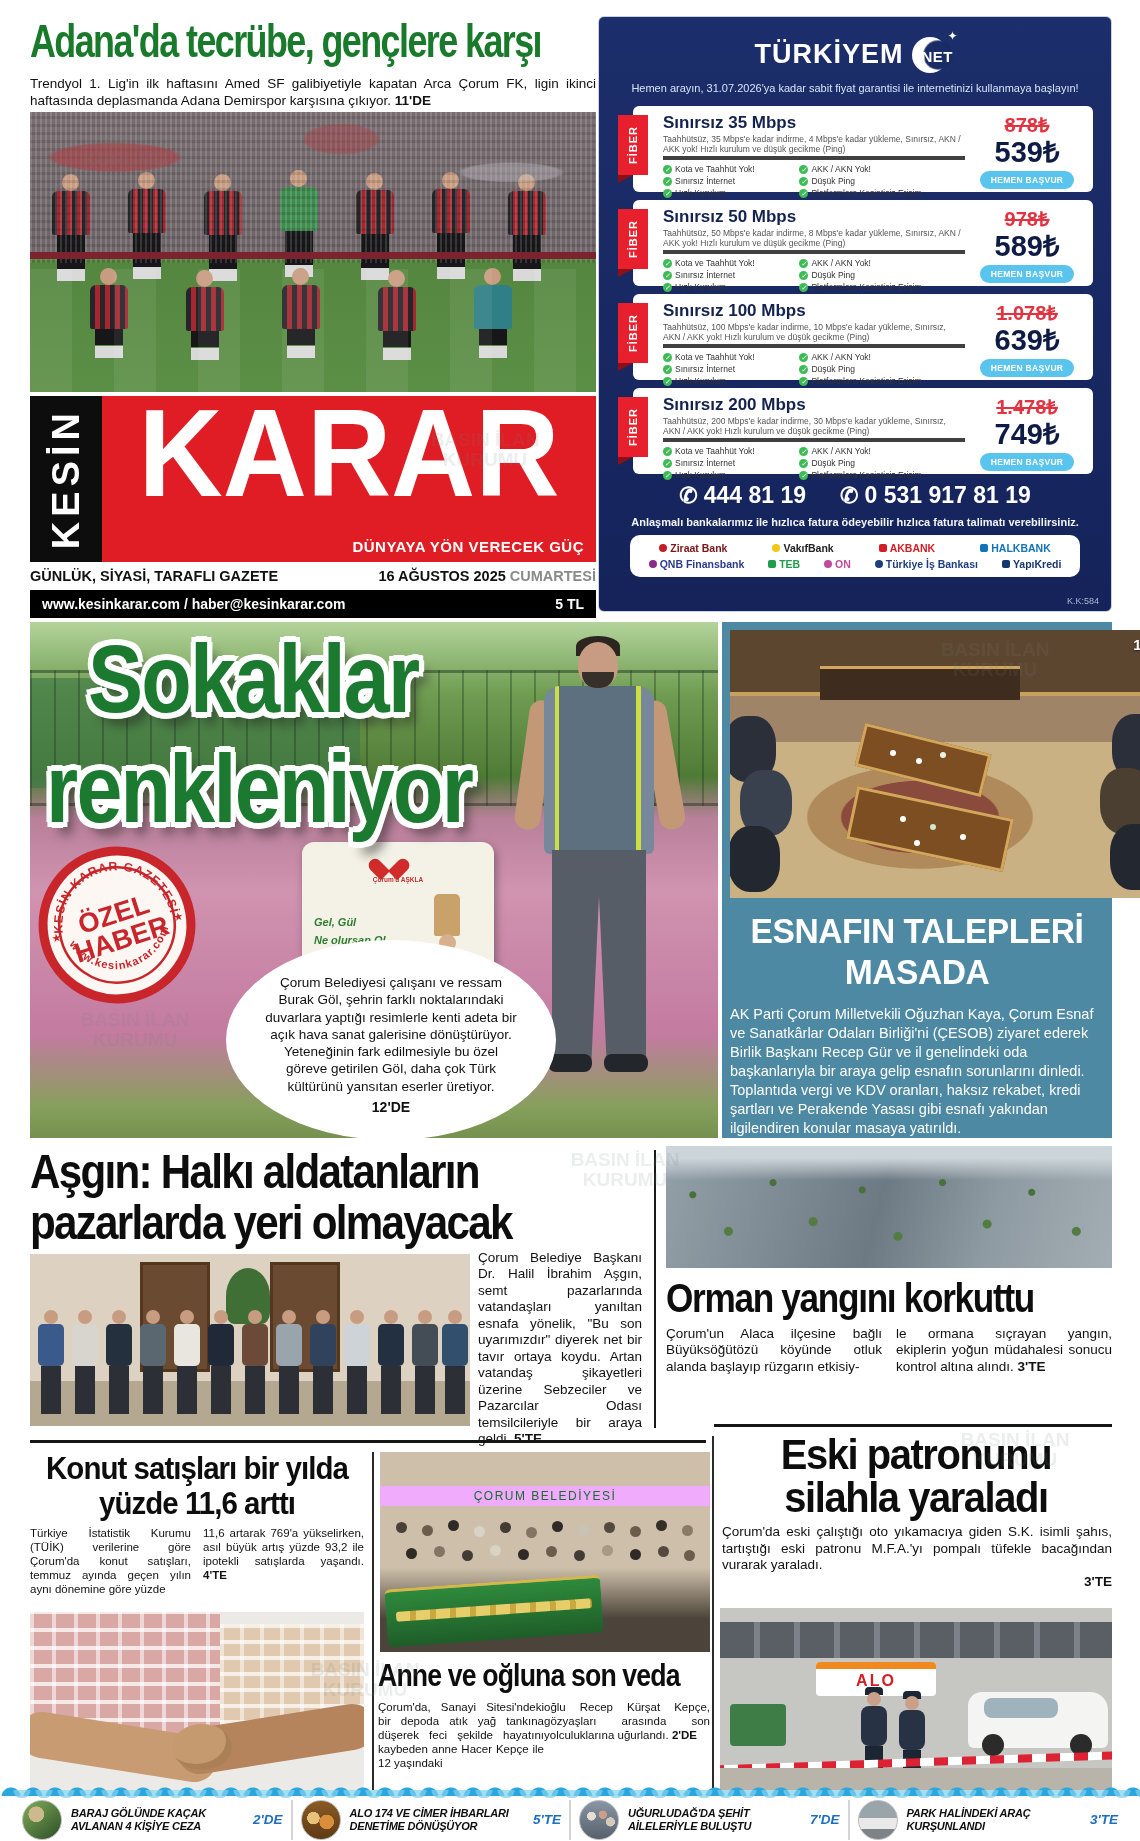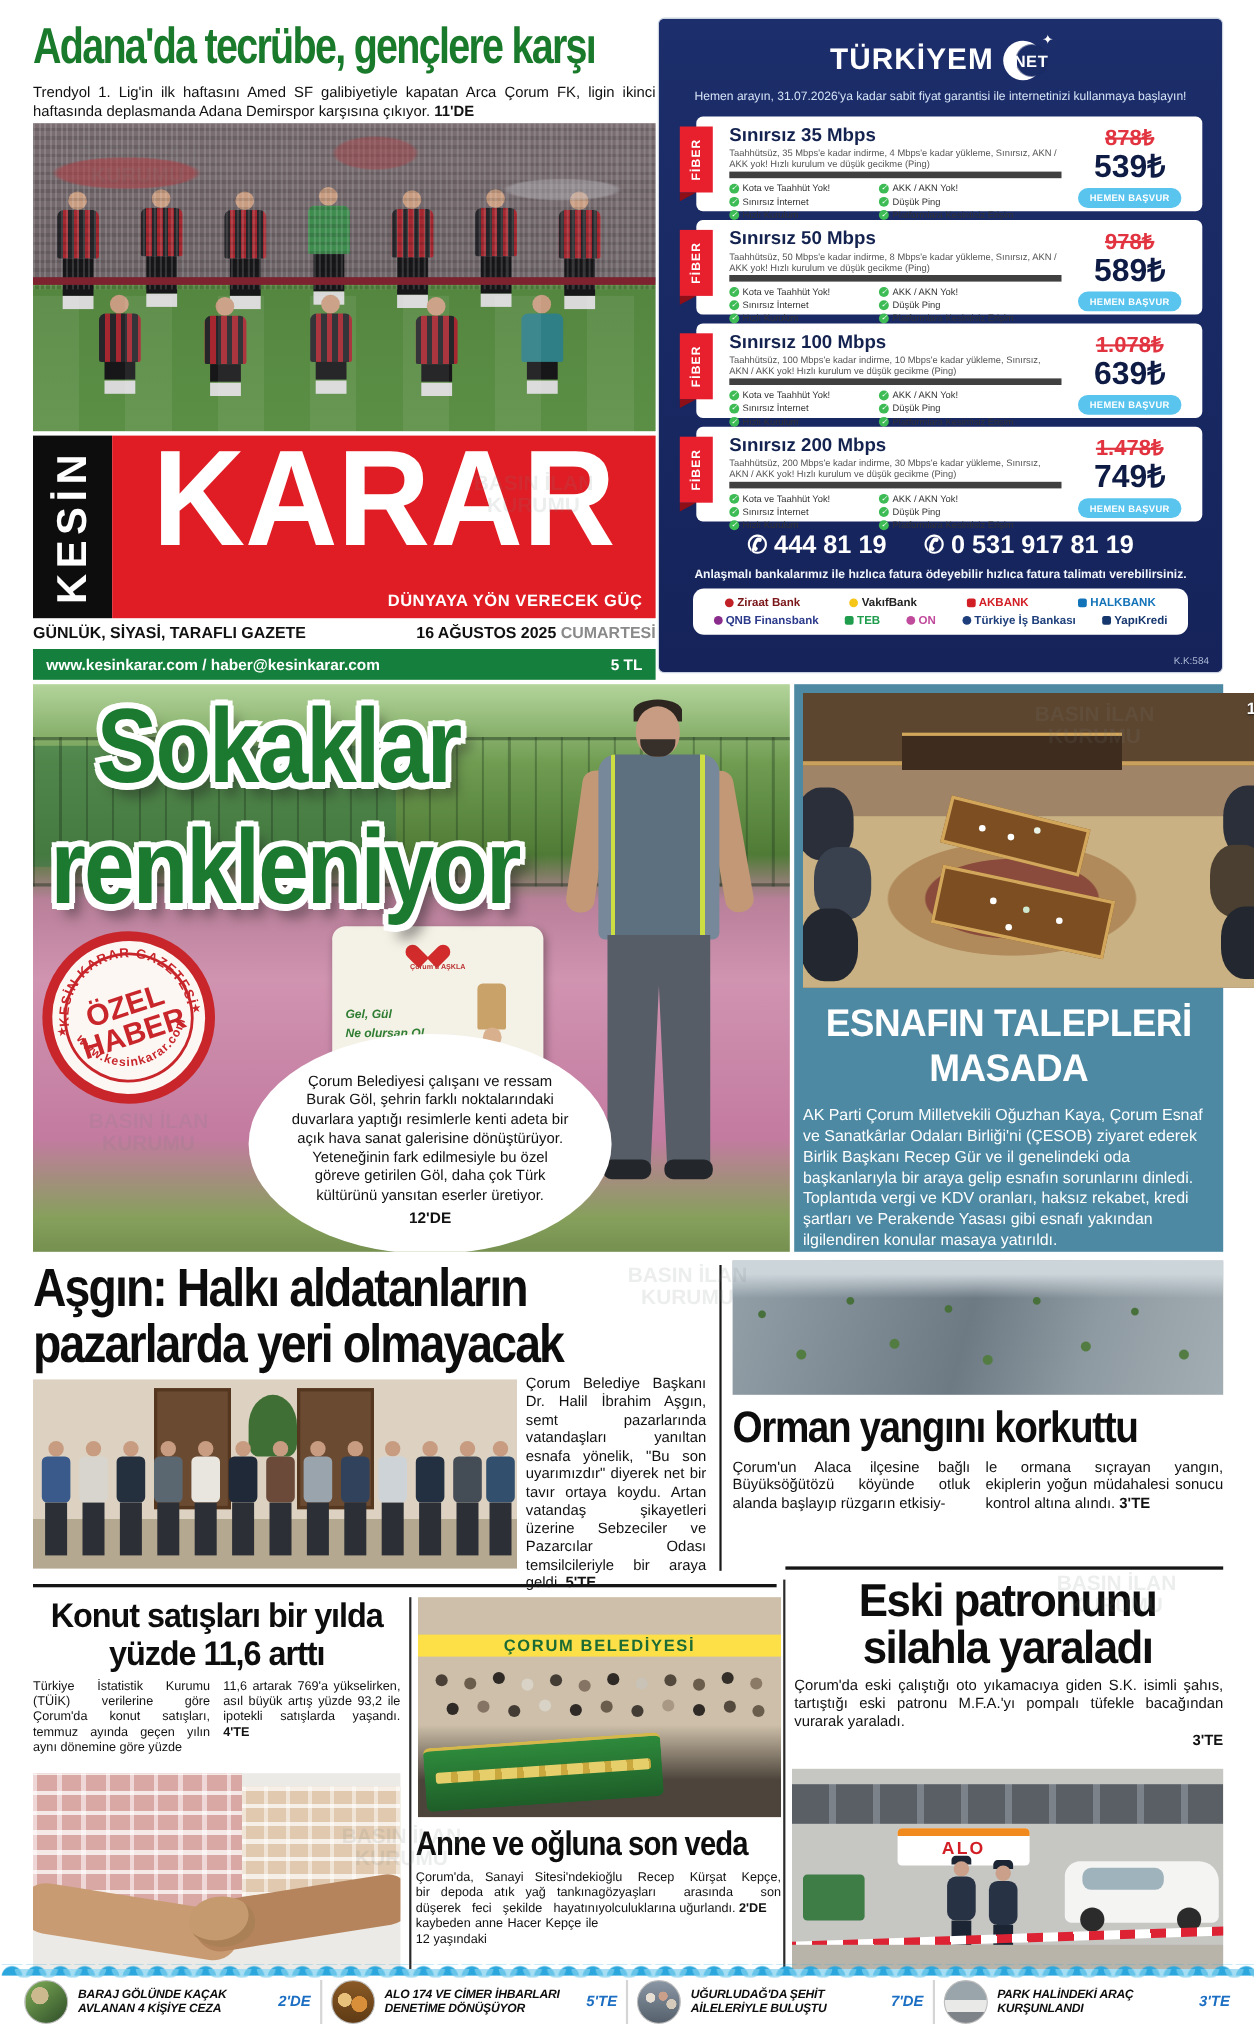--- a/index.html
+++ b/index.html
@@ -44,42 +44,42 @@
   .pl:nth-child(12){left:440px;top:156px}
 
   
   .mh-black{left:30px;top:396px;width:72px;height:166px;background:#0d0d0d;display:flex;align-items:center;justify-content:center}
   .mh-vert{color:#fff;font-weight:900;font-size:38px;letter-spacing:5px;writing-mode:vertical-rl;transform:rotate(180deg)}
   .mh-red{left:102px;top:396px;width:494px;height:166px;background:#e01c24}
   .mh-main{position:absolute;left:0;top:-14px;width:100%;text-align:center;color:#fff;font-weight:900;font-size:124px;letter-spacing:0;transform:scaleX(.94)}
   .mh-tag{position:absolute;right:12px;bottom:7px;color:#fff;font-weight:800;font-size:15px;letter-spacing:.5px}
   .mh-typerow{left:30px;top:568px;width:566px;display:flex;justify-content:space-between;font-size:14.5px;font-weight:800;color:#111}
   .mh-day{color:#8a8a8a}
-  .mh-bar{left:30px;top:590px;width:566px;height:28px;background:#15803d;color:#fff;display:flex;justify-content:space-between;align-items:center;padding:0 12px;font-size:14px;font-weight:800}
+  .mh-bar{left:30px;top:590px;width:566px;height:28px;background:#000000;color:#fff;display:flex;justify-content:space-between;align-items:center;padding:0 12px;font-size:14px;font-weight:800}
 
   
   .ad{left:598px;top:16px;width:514px;height:596px;background:linear-gradient(#1c2e6b,#15235a);border:1px solid #c9d2e0;border-radius:6px;color:#fff;overflow:hidden}
   .ad-logo{display:flex;align-items:center;justify-content:center;gap:6px;margin-top:16px}
   .ad-brand{font-size:27px;font-weight:900;letter-spacing:1px}
   .cres{position:relative;width:46px;height:42px}
   .cres .c1{position:absolute;left:2px;top:4px;width:36px;height:36px;border-radius:50%;background:#fff}
   .cres .c2{position:absolute;left:13px;top:7px;width:30px;height:30px;border-radius:50%;background:#18296390}
   .cres .c2b{position:absolute;left:14px;top:8px;width:28px;height:28px;border-radius:50%;background:#1a2c66}
   .cres .net{position:absolute;left:12px;top:15px;font-size:15px;font-weight:900;color:#fff;letter-spacing:.5px}
   .cres .star{position:absolute;right:-2px;top:-4px;color:#fff;font-size:12px}
   .ad-tagline{text-align:center;font-size:17px;font-weight:800;margin-top:10px}
   .ad-tagline .lt{color:#7fd0f0}
   .ad-sub{text-align:center;font-size:11px;color:#d6e4f7;margin:7px auto 0;width:92%}
   .plans{margin:12px 18px 0 34px}
   .plan-card{position:relative;background:#fff;border-radius:6px;height:86px;margin-bottom:8px;padding:7px 128px 6px 30px;color:#222}
   .ribbon{position:absolute;left:-15px;top:9px;width:30px;height:60px;background:#e8202e;display:flex;align-items:center;justify-content:center}
   .ribbon span{color:#fff;font-weight:800;font-size:11px;letter-spacing:1px;writing-mode:vertical-rl;transform:rotate(180deg)}
   .ribbon::after{content:"";position:absolute;left:0;top:60px;border-left:15px solid #8d0f17;border-right:15px solid #e8202e00;border-bottom:8px solid transparent;border-top:0}
   .plan-name{font-size:17px;font-weight:900;color:#13224f}
-  .plan-desc{font-size:8.5px;color:#555;line-height:1.2;border-bottom:6px solid #404040;padding-bottom:2px;margin-top:1px}
+  .plan-desc{font-size:8.5px;color:#555;line-height:1.2;border-bottom:4px solid #404040;padding-bottom:2px;margin-top:1px}
   .plan-feats{display:grid;grid-template-columns:1fr 1.25fr;gap:2px 4px;margin-top:4px;font-size:8.5px;color:#333}
   .feat{display:flex;align-items:center;gap:3px}
   .chk{width:9px;height:9px;border-radius:50%;background:#3dbb54;color:#fff;font-size:7px;line-height:9px;text-align:center;flex:0 0 9px}
   .plan-price{position:absolute;right:10px;top:5px;width:112px;text-align:center}
   .old-price{font-size:20px;font-weight:700;color:#e23440;text-decoration:line-through;text-decoration-thickness:2px}
   .new-price{font-size:29px;font-weight:900;color:#0e1b45;line-height:1}
   .apply-btn{display:inline-block;margin-top:4px;background:#59c4ee;color:#fff;font-size:8.5px;font-weight:800;padding:4px 11px;border-radius:12px;letter-spacing:.3px;cursor:pointer}
   .ad-phones{display:flex;justify-content:center;gap:34px;margin-top:8px;font-size:23px;font-weight:900}
   .ad-phones .pi{font-size:22px;margin-right:6px}
   .ad-note{text-align:center;font-size:11px;font-weight:700;margin-top:7px;color:#f2f6fc}
@@ -213,21 +213,21 @@
      repeating-linear-gradient(90deg,rgba(255,255,255,.55) 0 4px,transparent 4px 22px),#d9a7a4}
   .hb2{position:absolute;left:190px;top:12px;width:144px;height:116px;background:
      repeating-linear-gradient(0deg,rgba(255,255,255,.7) 0 4px,transparent 4px 16px),
      repeating-linear-gradient(90deg,rgba(255,255,255,.5) 0 4px,transparent 4px 20px),#e0c9ae}
   .armL{position:absolute;left:-12px;top:112px;width:200px;height:46px;border-radius:24px;background:#c99b72;transform:rotate(9deg)}
   .armR{position:absolute;right:-12px;top:104px;width:200px;height:46px;border-radius:24px;background:#b5845c;transform:rotate(-9deg)}
   .hands{position:absolute;left:142px;top:112px;width:60px;height:46px;border-radius:50%;background:#c59a6f;box-shadow:inset -6px -6px 0 rgba(120,80,40,.35)}
 
   
   .fun-photo{left:380px;top:1452px;width:330px;height:200px;background:#cdbfa9;overflow:hidden}
-  .fun-banner{position:absolute;left:0;top:34px;width:100%;height:20px;background:#fde047;display:flex;align-items:center;justify-content:center;font-size:15px;font-weight:700;letter-spacing:1.5px;color:#1c6b34}
+  .fun-banner{position:absolute;left:0;top:34px;width:100%;height:20px;background:#f0abfc;display:flex;align-items:center;justify-content:center;font-size:12px;font-weight:400;letter-spacing:1.5px;color:#1c6b34}
   .fun-crowd{position:absolute;left:16px;top:70px;width:11px;height:11px;border-radius:50%;background:#4a4038;box-shadow:
      26px 3px 0 #6b5d4c,52px -2px 0 #2f2a26,78px 4px 0 #d9d2c6,104px 0 0 #433c35,130px 5px 0 #857463,156px -1px 0 #2f2a26,182px 3px 0 #c9c2b6,208px 0 0 #54493d,234px 4px 0 #6b5d4c,260px -2px 0 #332e28,286px 3px 0 #8a7a66,
      10px 26px 0 #2f2a26,38px 24px 0 #857463,66px 28px 0 #433c35,94px 23px 0 #d9d2c6,122px 27px 0 #2f2a26,150px 24px 0 #6b5d4c,178px 28px 0 #433c35,206px 23px 0 #a89884,234px 27px 0 #2f2a26,262px 24px 0 #54493d,288px 28px 0 #6b5d4c}
   .fun-dark{position:absolute;left:0;bottom:0;width:100%;height:84px;background:linear-gradient(transparent,rgba(40,34,28,.78) 60%)}
   .coffin{position:absolute;left:6px;bottom:12px;width:216px;height:58px;background:linear-gradient(#2e8a3c,#1e5d28);border-radius:6px;transform:rotate(-4deg);border-top:3px solid #d4b84a}
   .coffin .gold{position:absolute;left:10px;top:20px;width:196px;height:10px;background:repeating-linear-gradient(90deg,#e6cf6a 0 14px,#caa83e 14px 20px);border-radius:3px}
   .fun-h{left:378px;top:1658px;width:332px;font-size:31px;font-weight:900;letter-spacing:-1px;color:#0d0d0d;white-space:nowrap}
   .fun-h div{display:inline-block;transform:scaleX(.86);transform-origin:left top}
   .fun-body{left:378px;top:1700px;width:332px;display:flex;font-size:11.5px;line-height:1.22;text-align:justify;color:#111}
   .fun-body>div{flex:1}

